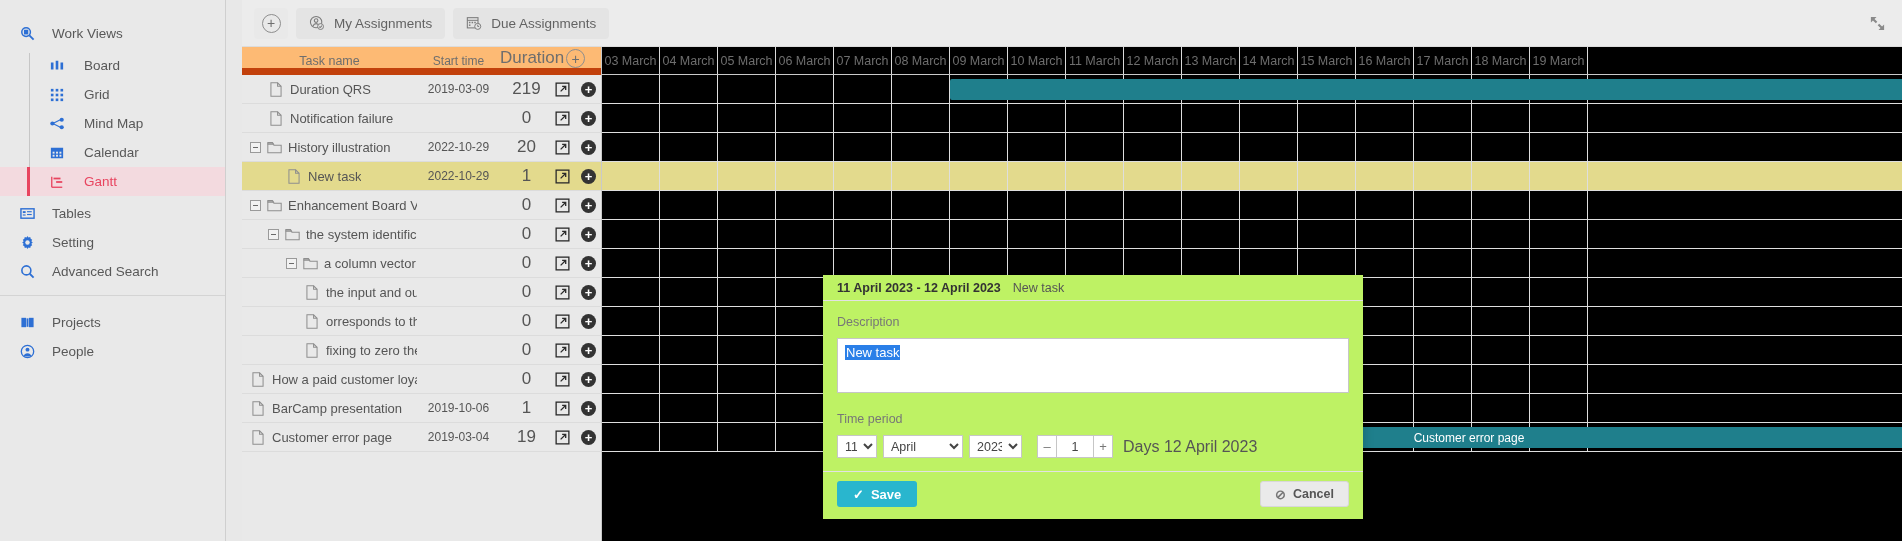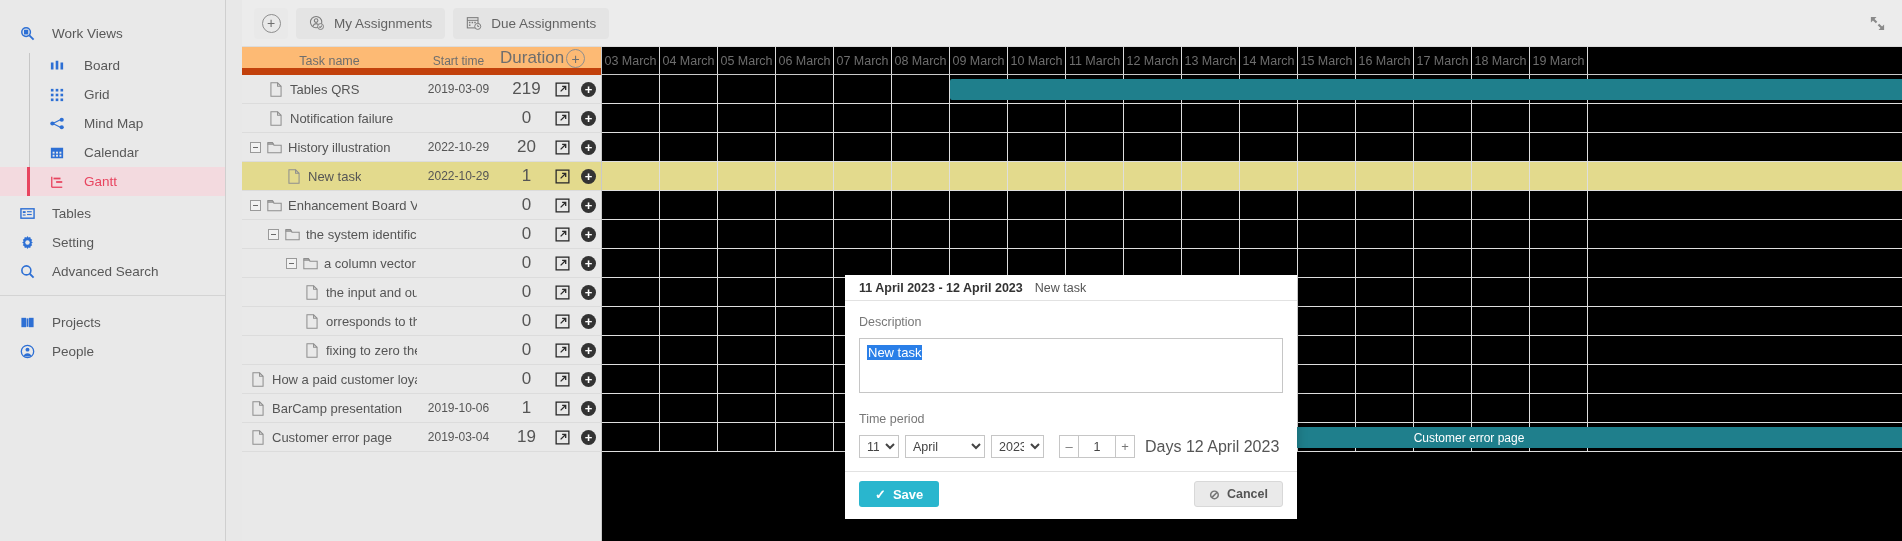--- a/index.html
+++ b/index.html
@@ -175,23 +175,23 @@
     position: absolute; height: 21px; top: 4px;
     background: #1f7f8c; border-radius: 2px;
     color: #fff; font-size: 12px;
     display: flex; align-items: center; justify-content: center;
     white-space: nowrap; overflow: hidden;
   }
 
   
   #modal {
     position: absolute;
-    left: 603px; top: 228px;
-    width: 452px;
-    background: #ffffff;
+    left: 581px; top: 228px;
+    width: 540px;
+    background: #bef264;
     box-shadow: 0 2px 10px rgba(0,0,0,.22);
     z-index: 50;
   }
   .md-head {
     height: 26px; display: flex; align-items: center;
     padding: 0 0 0 14px;
     font-size: 12.5px; color: #4a4a4a;
     border-bottom: 1px solid #e2e2e2;
   }
   .md-head .rng { font-weight: bold; color: #333; }
@@ -468,21 +468,21 @@
         </div>
         <div id="grid-rows">
             <div class="g-row">
               <div class="c-name" style="padding-left: 26px;">
                 <span class="nm-ico">
                   <svg width="12" height="15" viewBox="0 0 13 16">
                     <path d="M1 .8h7.2L12 4.5V15.2H1z" fill="none" stroke="#8e8e8e" stroke-width="1.1"></path>
                     <path d="M8.2.8v3.7H12" fill="none" stroke="#8e8e8e" stroke-width="1.1"></path>
                   </svg>
                 </span>
-                <span class="nm-txt">Tables QRS</span>
+                <span class="nm-txt">Duration QRS</span>
               </div>
               <div class="c-start">2019-03-09</div>
               <div class="c-dur">219</div>
               <div class="c-act">
                 <span class="act-ico">
                   <svg width="15" height="15" viewBox="0 0 16 16">
                     <rect x="1.2" y="1.2" width="13.6" height="13.6" fill="none" stroke="#2b2b2b" stroke-width="1.4"></rect>
                     <path d="M6 10l5-5M7.6 4.6H11.4V8.4" fill="none" stroke="#2b2b2b" stroke-width="1.4"></path>
                   </svg>
                 </span>

